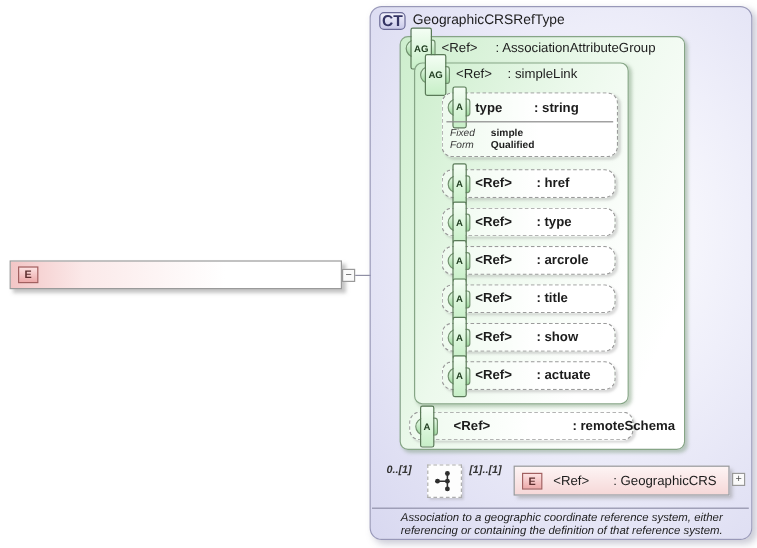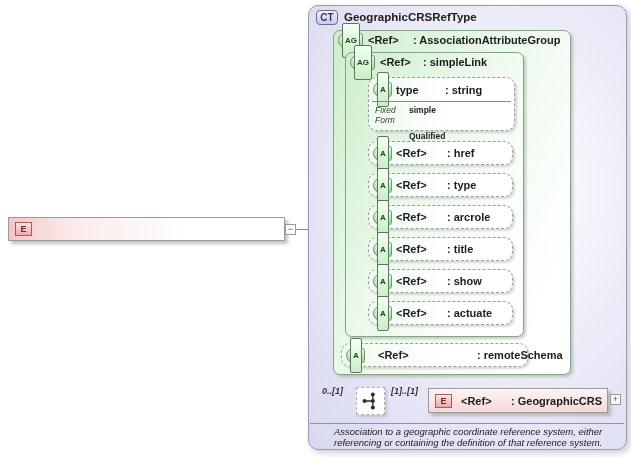--- a/index.html
+++ b/index.html
@@ -40,34 +40,34 @@
   
   .badge{position:absolute;display:flex;align-items:center;justify-content:center;box-sizing:border-box;}
   .badge-e{
     width:17px;height:14px;border:1px solid #a26060;
     background:linear-gradient(180deg,#fde2e2,#eda9a9);
     font-size:9px;font-weight:bold;color:#5d2f2f;
   }
   .badge-ct{
     width:22px;height:15px;border:1px solid #6a6a96;border-radius:4px;
     background:linear-gradient(180deg,#f2f2fc,#c9c9e9);
-    font-size:10px;font-weight:bold;color:#343464;
+    font-size:13px;font-weight:bold;color:#343464;
   }
   .badge-tag{
     height:15px;border:1px solid #72926f;border-radius:8px 3px 3px 8px;
     background:linear-gradient(180deg,#eafbea,#9ed89e);
     padding:0 2px 0 3px;
   }
   .badge-tag .tag-in{
     display:inline-block;border:1px solid #5a7a58;border-radius:2px;
     background:linear-gradient(180deg,#f4fef4,#c7efc7);
     font-size:8px;font-weight:bold;color:#234023;line-height:9px;padding:12px 2px;
   }
   
-  .lbl{position:absolute;font-weight:bold;font-size:11px;line-height:15px;white-space:nowrap;}
+  .lbl{position:absolute;font-weight:normal;font-size:11px;line-height:15px;white-space:nowrap;}
   .lbl-sm{position:absolute;font-weight:bold;font-size:11px;line-height:22px;white-space:nowrap;}
   .fact-k{position:absolute;font-style:italic;font-size:8.5px;line-height:10px;color:#3a3a3a;}
   .fact-v{position:absolute;font-weight:bold;font-size:8.5px;line-height:10px;color:#1c1c1c;}
   .card-lbl{position:absolute;font-style:italic;font-weight:bold;font-size:9px;color:#333;white-space:nowrap;}
   .annot{position:absolute;left:314px;top:426px;font-style:italic;font-size:9.5px;line-height:11px;color:#222;margin-left:20px;}
   
   .handle{
     position:absolute;width:11px;height:11px;border:1px solid #999;background:#fafafa;
     display:flex;align-items:center;justify-content:center;
     font-size:9px;line-height:9px;color:#555;box-sizing:border-box;
@@ -126,21 +126,21 @@
   <div class="attr-box" style="left:368px;top:77px;width:147px;height:54px;">
     <span class="badge badge-tag" style="left:4px;top:4px;">
       <span class="tag-in">A</span>
     </span>
     <span class="lbl-sm" style="left:27px;top:1px;">type</span>
     <span class="lbl-sm" style="left:76px;top:1px;">: string</span>
     <div style="position:absolute;left:3px;top:23px;width:139px;height:1px;background:#8a8a8a;"></div>
     <span class="fact-k" style="left:6px;top:27px;">Fixed</span>
     <span class="fact-v" style="left:40px;top:27px;">simple</span>
     <span class="fact-k" style="left:6px;top:37px;">Form</span>
-    <span class="fact-v" style="left:40px;top:37px;margin-top:16px;">Qualified</span>
+    <span class="fact-v" style="left:40px;top:37px;">Qualified</span>
   </div>
 
   <div class="attr-box" style="left:368px;top:141px;width:145px;height:24px;">
     <span class="badge badge-tag" style="left:4px;top:4px;">
       <span class="tag-in">A</span>
       </span>
     <span class="lbl-sm" style="left:27px;top:0;">&lt;Ref&gt;</span>
     <span class="lbl-sm" style="left:78px;top:0;">: href</span>
   </div>
   <div class="attr-box" style="left:368px;top:173px;width:145px;height:24px;">

